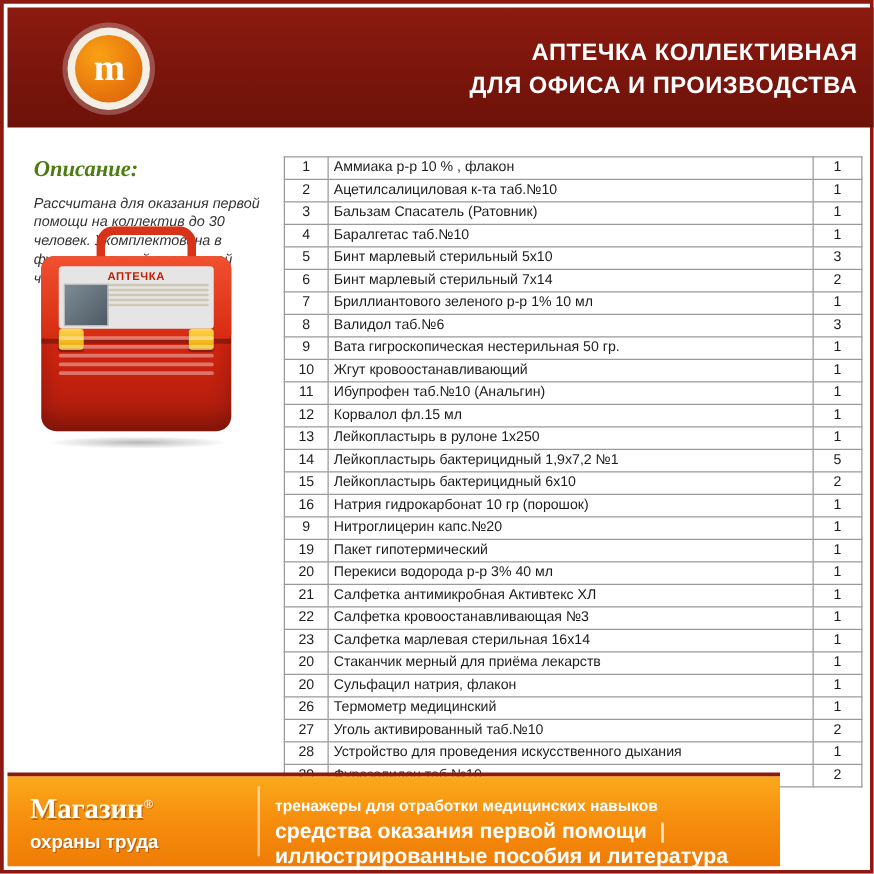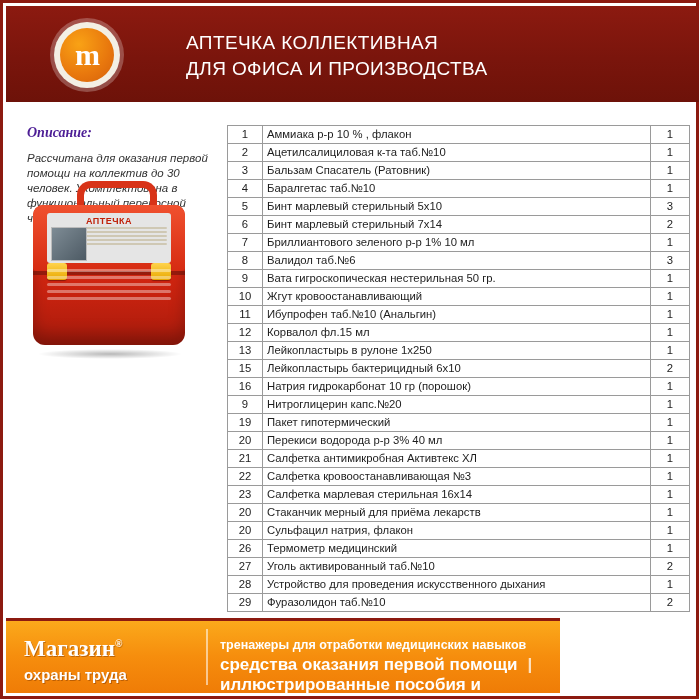--- a/index.html
+++ b/index.html
@@ -34,30 +34,30 @@
   .logo-inner{
     width:54px;height:54px;border-radius:50%;
     background:radial-gradient(circle at 35% 30%,#f9a215 0%,#e8770d 60%,#d4600a 100%);
     display:flex;align-items:center;justify-content:center;
     color:#fff;font-weight:bold;font-size:30px;
     font-family:"Liberation Serif", serif;
     letter-spacing:-1px;
   }
   .header-title{
     position:absolute;left:180px;top:24px;width:500px;
-    color:#ffffff;text-align:left;
-    font-size:19px;font-weight:normal;line-height:26px;
+    color:#ffffff;text-align:right;
+    font-size:19px;font-weight:bold;line-height:26px;
     letter-spacing:.4px;
   }
   
   .left-col{
     position:absolute;left:10px;top:104px;width:205px;
   }
   .desc-title{
-    color:#4c1d95;font-size:14px;font-weight:bold;font-style:italic;
+    color:#4d7c0f;font-size:18px;font-weight:bold;font-style:italic;
     font-family:"Liberation Serif", serif;
     margin:18px 0 10px 14px;
   }
   .desc-text{
     color:#333;font-size:11.5px;font-style:italic;line-height:15px;
     margin:0 8px 0 14px;
   }
   
   .case{
     position:absolute;left:22px;top:170px;width:170px;height:200px;
@@ -134,21 +134,21 @@
     border:1px solid #9a9a9a;
     height:17px;padding:0 4px;
     line-height:17px;
     background:#fff;
   }
   td.num{width:26px;text-align:center;}
   td.name{}
   td.qty{width:30px;text-align:center;}
   
   .footer{
-    position:absolute;left:3px;bottom:3px;width:554px;height:72px;
+    position:absolute;left:3px;bottom:3px;width:618px;height:72px;
     background:linear-gradient(180deg,#fba91b 0%,#f68d0d 50%,#ef7c06 100%);
     border-top:3px solid #8c1a10;
   }
   .footer-left{
     position:absolute;left:18px;top:10px;width:175px;color:#fff;
   }
   .f-line1{
     font-size:23px;font-weight:bold;line-height:26px;
     font-family:"Liberation Serif", serif;
     text-shadow:1px 1px 0 rgba(120,50,0,.45);
@@ -280,20 +280,25 @@
             <td class="num">12</td>
             <td class="name">Корвалол фл.15 мл</td>
             <td class="qty">1</td>
           </tr>
           <tr>
             <td class="num">13</td>
             <td class="name">Лейкопластырь в рулоне 1х250</td>
             <td class="qty">1</td>
           </tr>
           <tr>
+            <td class="num">14</td>
+            <td class="name">Лейкопластырь бактерицидный 1,9х7,2 №1</td>
+            <td class="qty">5</td>
+          </tr>
+          <tr>
             <td class="num">15</td>
             <td class="name">Лейкопластырь бактерицидный 6х10</td>
             <td class="qty">2</td>
           </tr>
           <tr>
             <td class="num">16</td>
             <td class="name">Натрия гидрокарбонат 10 гр (порошок)</td>
             <td class="qty">1</td>
           </tr>
           <tr>

